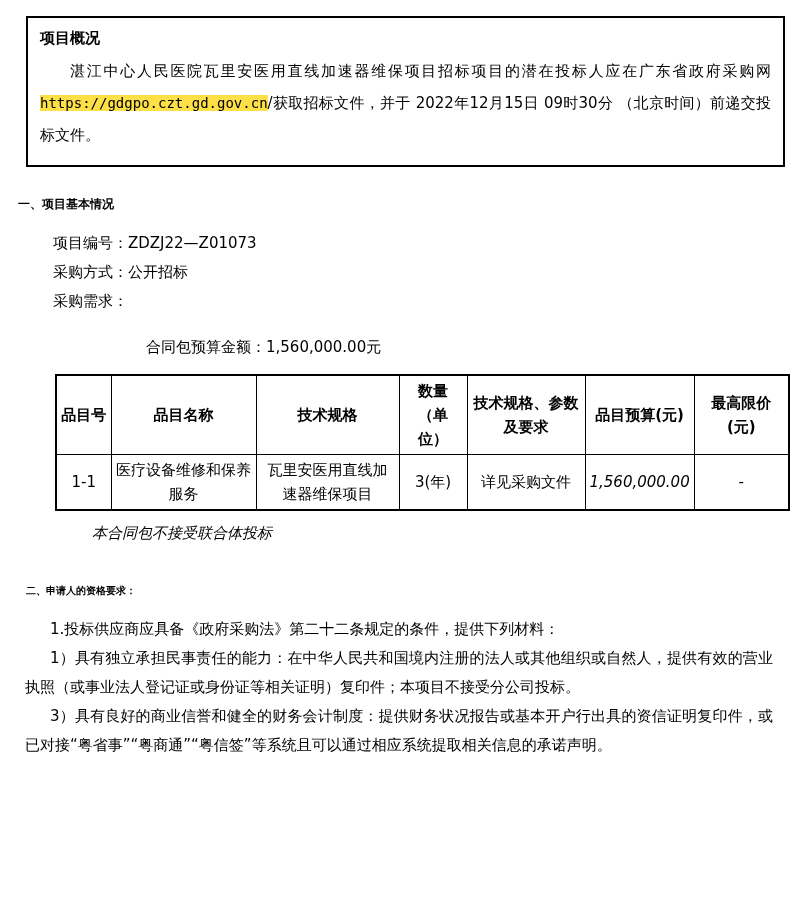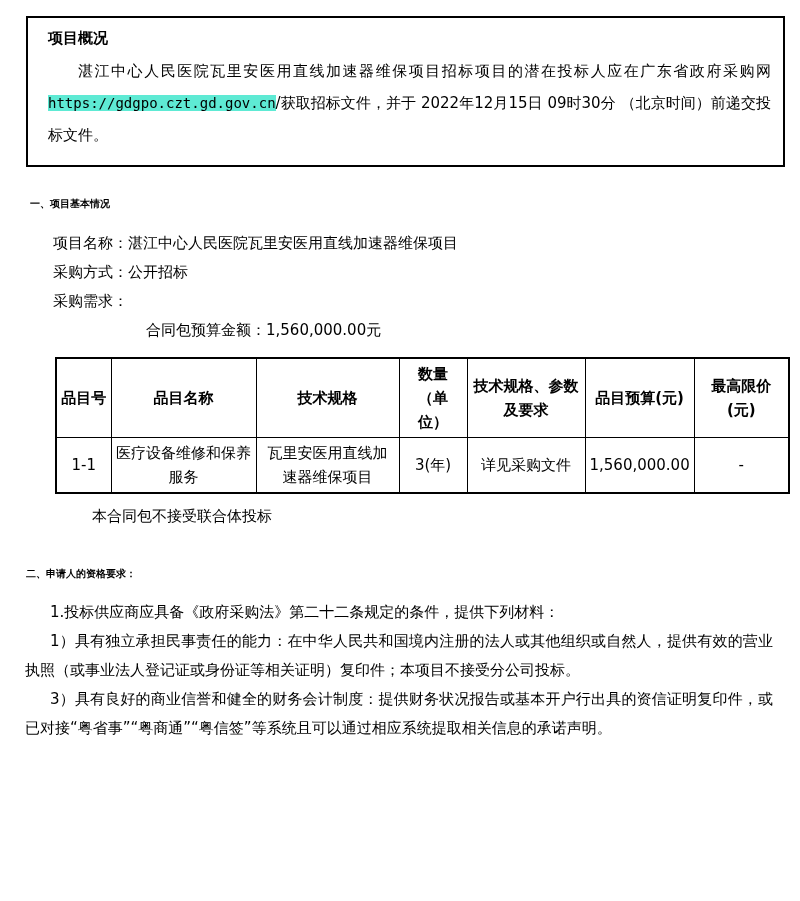--- a/index.html
+++ b/index.html
@@ -6,56 +6,56 @@
   html, body { margin: 0; padding: 0; }
   body {
     width: 800px; height: 901px; overflow: hidden;
     background: #ffffff; color: #000000;
     font-family: "DejaVu Sans", "Liberation Sans", sans-serif;
     font-size: 15px;
   }
   .overview-box {
     margin: 16px 15px 0 26px;
     border: 2px solid #000;
-    padding: 11px 12px 14px 20px;
+    padding: 11px 12px 14px 12px;
   }
   .overview-title { font-weight: bold; font-size: 15px; margin: 0 0 7px 0; }
   .overview-para {
     margin: 0; line-height: 32px; text-indent: 2em; text-align: justify;
   }
   .url-highlight {
-    background: #5eead4;
+    background: #fde047;
     font-family: "DejaVu Sans Mono", "Liberation Mono", monospace;
     font-size: 14px;
   }
   .section-heading {
-    font-weight: bold; font-size: 10px;
-    margin: 26px 0 0 30px; line-height: 22px;
+    font-weight: bold; font-size: 12px;
+    margin: 26px 0 0 18px; line-height: 22px;
   }
   .fields { margin: 14px 0 0 53px; }
   .field-row { line-height: 29px; white-space: nowrap; }
   .contract-line1 { margin-left: 83px; line-height: 29px; }
-  .contract-line2 { margin-left: 93px; line-height: 29px; }
+  .contract-line2 { margin-left: 93px; line-height: 29px; margin-top: 17px; }
   table.items {
     border-collapse: collapse; table-layout: fixed;
     width: 733px; margin: 12px 0 0 55px;
     border: 2px solid #000;
     font-size: 15px;
   }
   table.items th, table.items td {
     border: 1px solid #000; text-align: center;
     vertical-align: middle; padding: 3px 4px;
     overflow: hidden; line-height: 24px;
   }
   table.items thead tr { height: 72px; }
   table.items tbody tr { height: 55px; }
   table.items th { font-weight: bold; }
-  td.cell-num { text-align: right; padding-right: 8px; }
+  td.cell-num { text-align: right; padding-right: 8px; font-style: italic; }
   td.cell-dash { text-align: right; padding-right: 20px; }
-  .notes { margin: 8px 0 0 92px; }
+  .notes { margin: 8px 0 0 92px; font-style: italic; }
   .note-line { line-height: 29px; }
   .section2-heading {
     font-weight: bold; font-size: 10px;
     margin: 32px 0 0 26px; line-height: 22px;
   }
   .qual-paras { margin: 13px 27px 0 25px; }
   .qual-paras p {
     margin: 0; text-indent: 25px; line-height: 29px;
     text-align: justify;
   }
@@ -64,21 +64,21 @@
 <body>
 
 <div class="overview-box">
   <div class="overview-title">项目概况</div>
   <p class="overview-para"><span>湛江中心人民医院瓦里安医用直线加速器维保项目招标项目的潜在投标人应在广东省政府采购网</span><span class="url-highlight">https://gdgpo.czt.gd.gov.cn</span><span>/获取招标文件，并于 2022年12月15日 09时30分 （北京时间）前递交投标文件。</span></p>
 </div>
 
 <div class="section-heading">一、项目基本情况</div>
 
 <div class="fields">
-  <div class="field-row"><span>项目名称：</span><span>湛江中心人民医院瓦里安医用直线加速器维保项目</span></div>
+  <div class="field-row"><span>项目编号：</span><span>ZDZJ22—Z01073</span></div>
   <div class="field-row"><span>采购方式：</span><span>公开招标</span></div>
   <div class="field-row"><span>采购需求：</span><span></span></div>
   <div class="contract-line2">合同包预算金额：1,560,000.00元</div>
 </div>
 
 <table class="items">
   <colgroup>
     <col style="width:55px">
       <col style="width:145px">
       <col style="width:143px">

